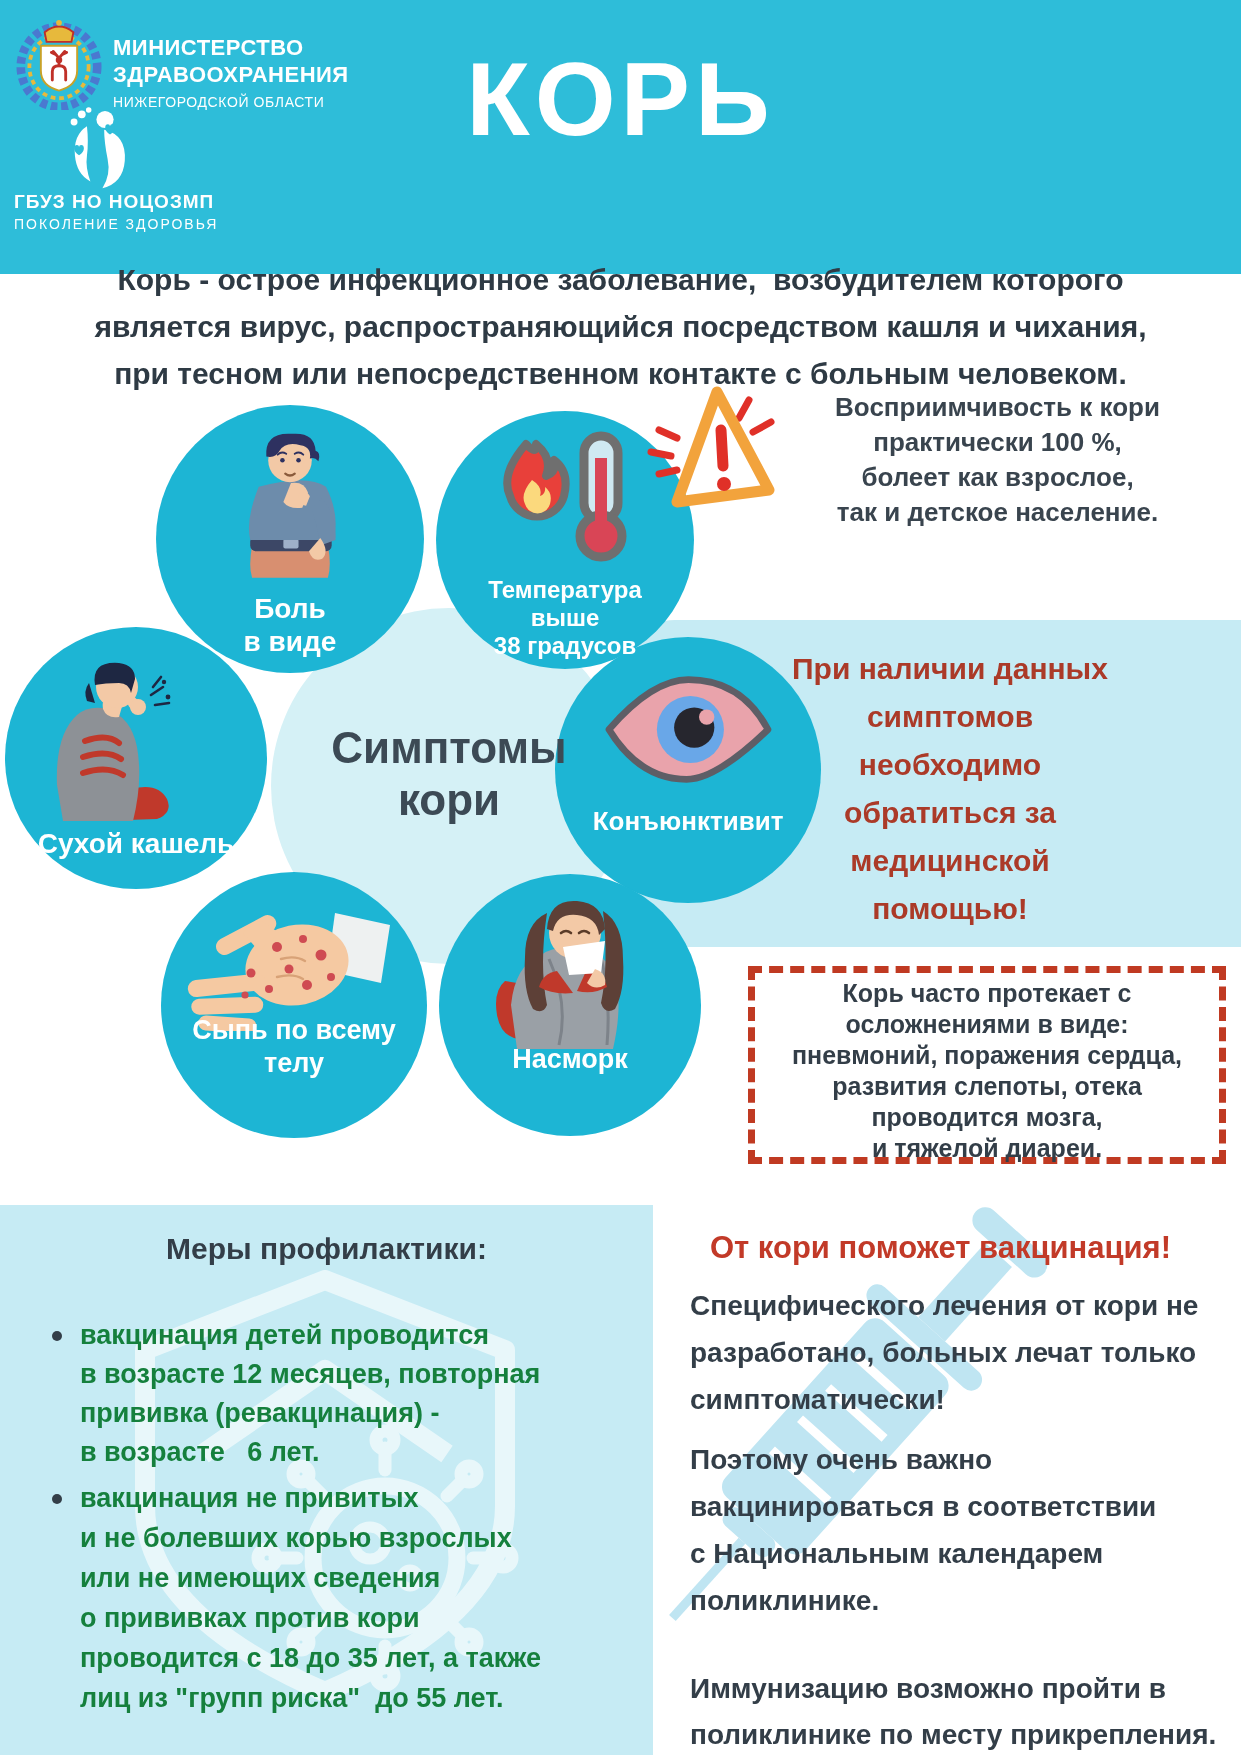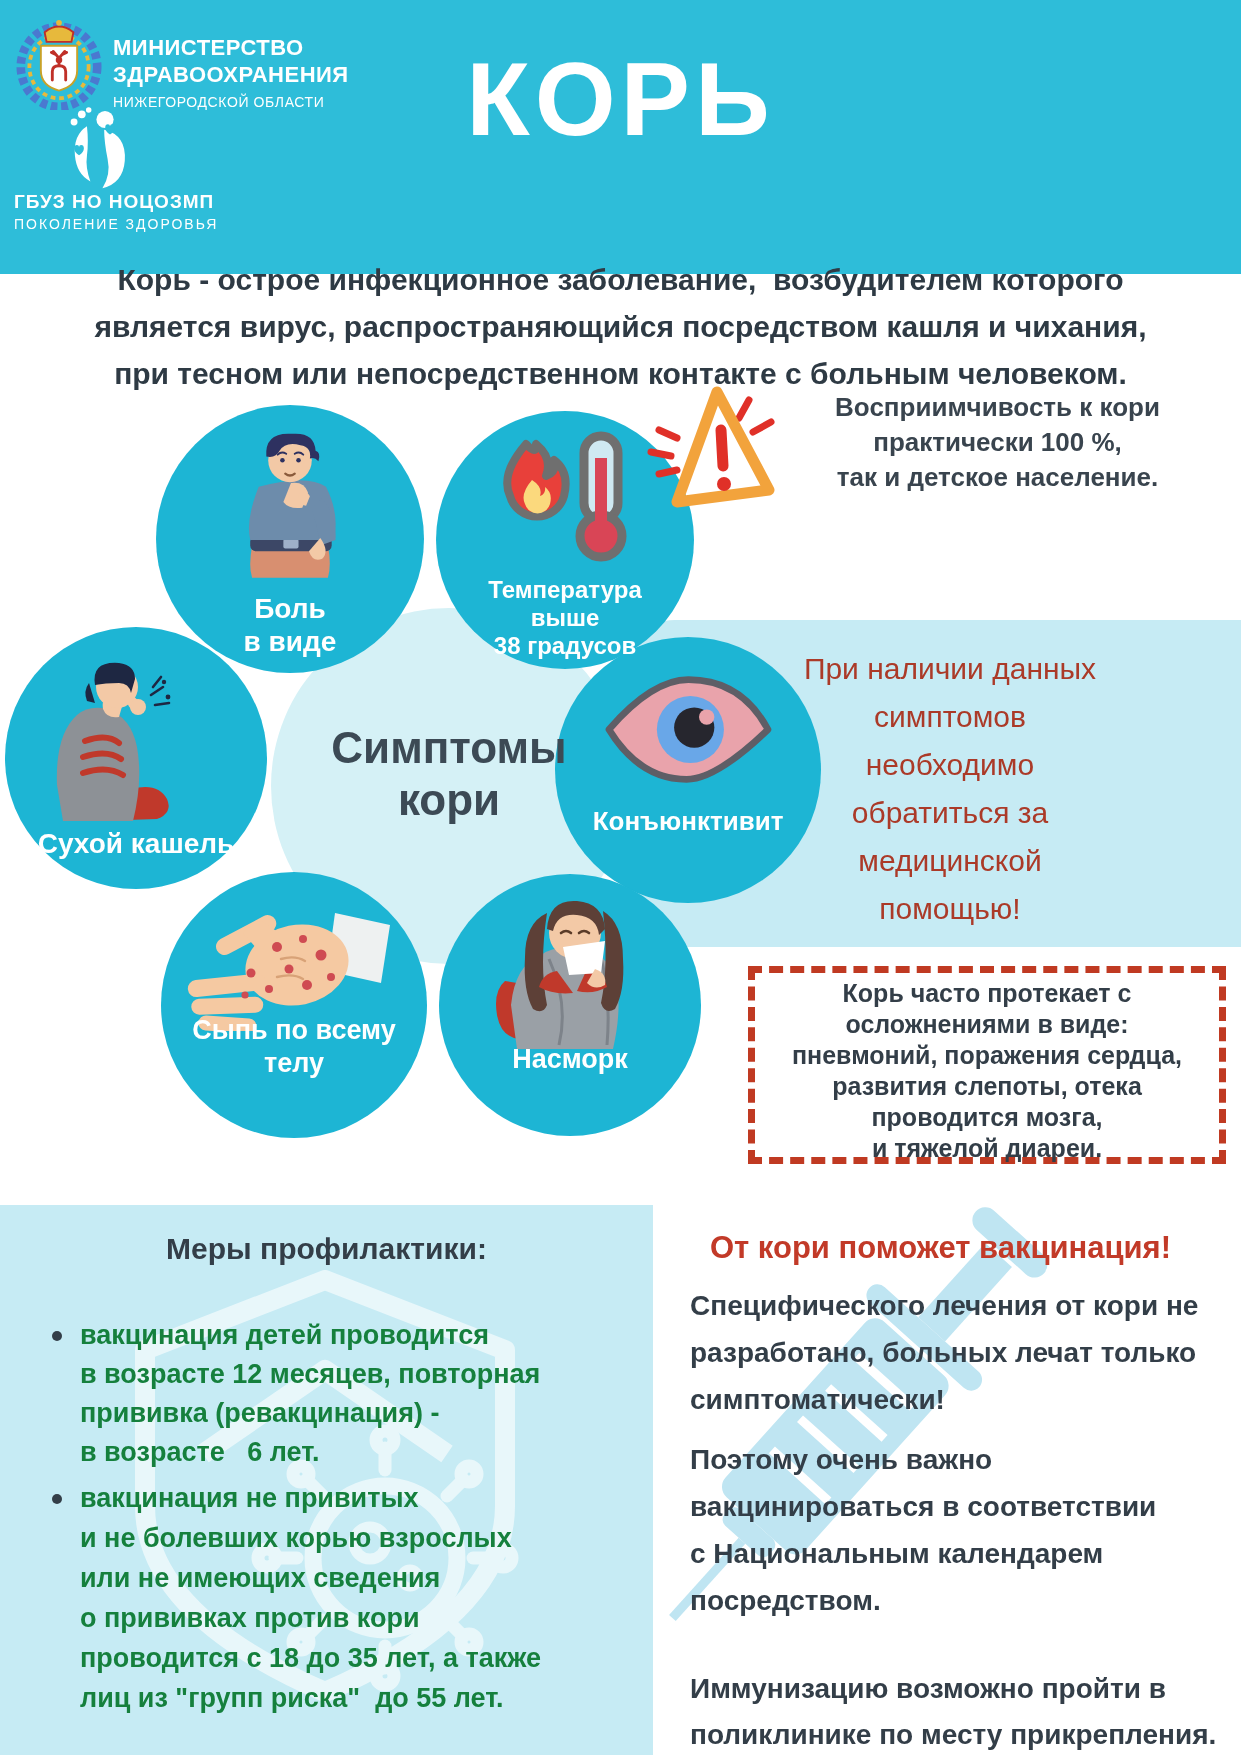--- a/index.html
+++ b/index.html
@@ -51,21 +51,21 @@
   #l5{left:161px;top:1014px;width:266px;font-size:27px;line-height:33px;}
   #l6{left:439px;top:1044px;width:262px;font-size:27px;}
   #center-title{position:absolute;left:271px;top:722px;width:356px;text-align:center;color:#3c4a55;
                 font-size:44px;font-weight:bold;line-height:52px;}
 
   
   #warn-icon{left:637px;top:378px;width:158px;height:152px;}
   #suscept{position:absolute;left:775px;top:390px;width:445px;text-align:center;color:#39444e;
            font-size:26px;font-weight:bold;line-height:35px;}
   #help-text{position:absolute;left:680px;top:645px;width:540px;text-align:center;color:#ab3a28;
-             font-size:30px;font-weight:normal;line-height:48px;}
+             font-size:30px;font-weight:bold;line-height:48px;}
   #comp-box{position:absolute;left:748px;top:966px;width:478px;height:198px;box-sizing:border-box;
             border:7px dashed #c03a22;}
   #comp-text{position:absolute;left:756px;top:978px;width:462px;text-align:center;color:#333e48;
              font-size:25px;font-weight:bold;line-height:31px;}
 
   
   #prevention-panel{left:0;top:1205px;width:653px;height:550px;}
   #shield-mark{left:85px;top:1258px;width:480px;height:460px;opacity:.6;}
   #prevention-title{position:absolute;left:0;top:1232px;width:653px;text-align:center;color:#333e48;
                     font-size:30px;font-weight:bold;}
@@ -271,20 +271,21 @@
       <line x1="134" y1="44" x2="116" y2="54"></line>
     </g>
     <path d="M80,14 L132,112 L40,124 Z" fill="none" stroke="#f2a33c" stroke-width="11" stroke-linejoin="round"></path>
     <line x1="84" y1="52" x2="86" y2="88" stroke="#e03028" stroke-width="11" stroke-linecap="round"></line>
     <circle cx="87" cy="106" r="7" fill="#e03028"></circle>
   </svg>
 
   <div id="suscept">
     <div class="tl">Восприимчивость к кори</div>
     <div class="tl">практически 100 %,</div>
+    <div class="tl">болеет как взрослое,</div>
     <div class="tl">так и детское население.</div>
   </div>
 
   <div id="help-text">
     <div class="tl">При наличии данных</div>
     <div class="tl">симптомов</div>
     <div class="tl">необходимо</div>
     <div class="tl">обратиться за</div>
     <div class="tl">медицинской</div>
     <div class="tl">помощью!</div>
@@ -371,21 +372,21 @@
   <div class="vpara" id="vpara1">
     <div class="tl">Специфического лечения от кори не</div>
     <div class="tl">разработано, больных лечат только</div>
     <div class="tl">симптоматически!</div>
   </div>
 
   <div class="vpara" id="vpara2">
     <div class="tl">Поэтому очень важно</div>
     <div class="tl">вакцинироваться в соответствии</div>
     <div class="tl">с Национальным календарем</div>
-    <div class="tl">посредством.</div>
+    <div class="tl">поликлинике.</div>
   </div>
 
   <div class="vpara" id="vpara3">
     <div class="tl">Иммунизацию возможно пройти в</div>
     <div class="tl">поликлинике по месту прикрепления.</div>
   </div>
 
 </div>
 
 </body></html>

